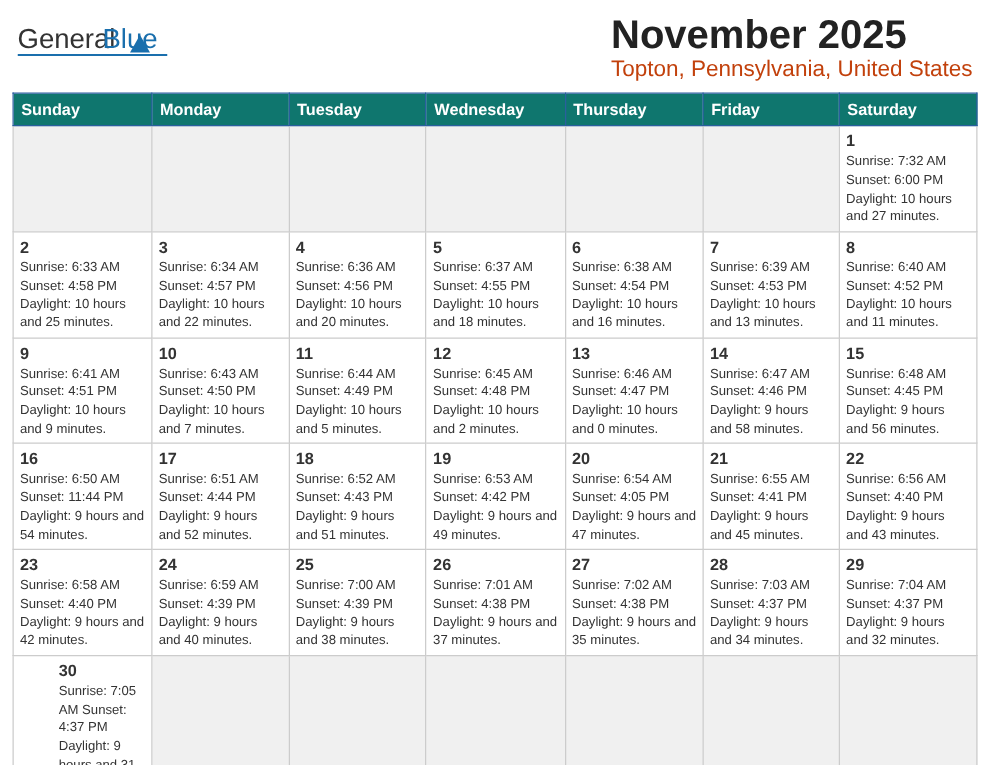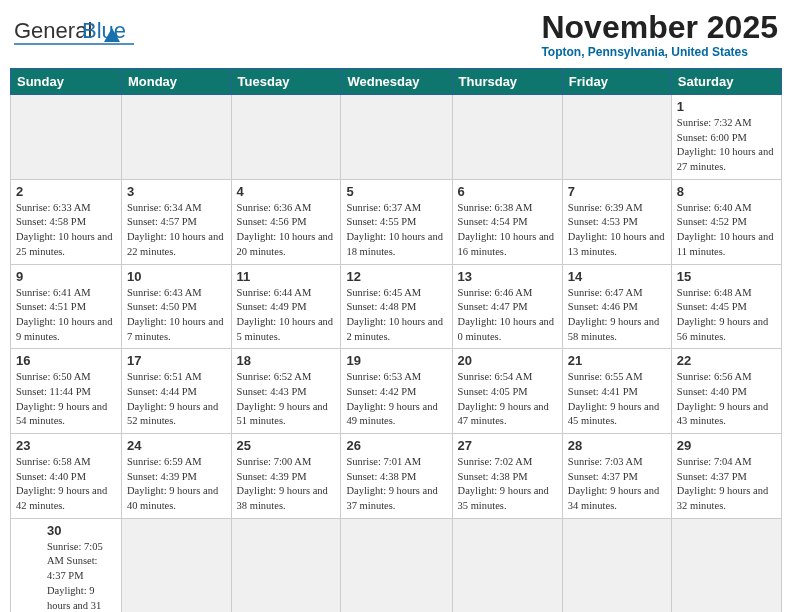--- a/index.html
+++ b/index.html
@@ -26,23 +26,22 @@
     .title-area {
       text-align: left;
     }
     .month-title {
       font-size: 32px;
       font-weight: bold;
       color: #222;
       line-height: 1.1;
     }
     .subtitle {
-      font-size: 12px;
-      color: #0369a1;
-      font-weight: bold;
+      font-size: 18px;
+      color: #c2410c;
     }
     .calendar {
       width: 100%;
       border-collapse: collapse;
       border: 1px solid #ccc;
     }
     .calendar th {
       background-color: #0f766e;
       color: #fff;
       text-align: left;
@@ -67,21 +66,20 @@
     .day-number {
       font-size: 13px;
       font-weight: bold;
       margin-bottom: 2px;
       display: block;
     }
     .day-info {
       font-size: 10.5px;
       line-height: 1.4;
       color: #333;
-      font-family: Liberation Serif, serif;
     }
     tr:last-child td {
       min-height: 55px;
       padding-left: 36px;
     }
   </style>
 </head>
 <body>
 
 <div class="header">

